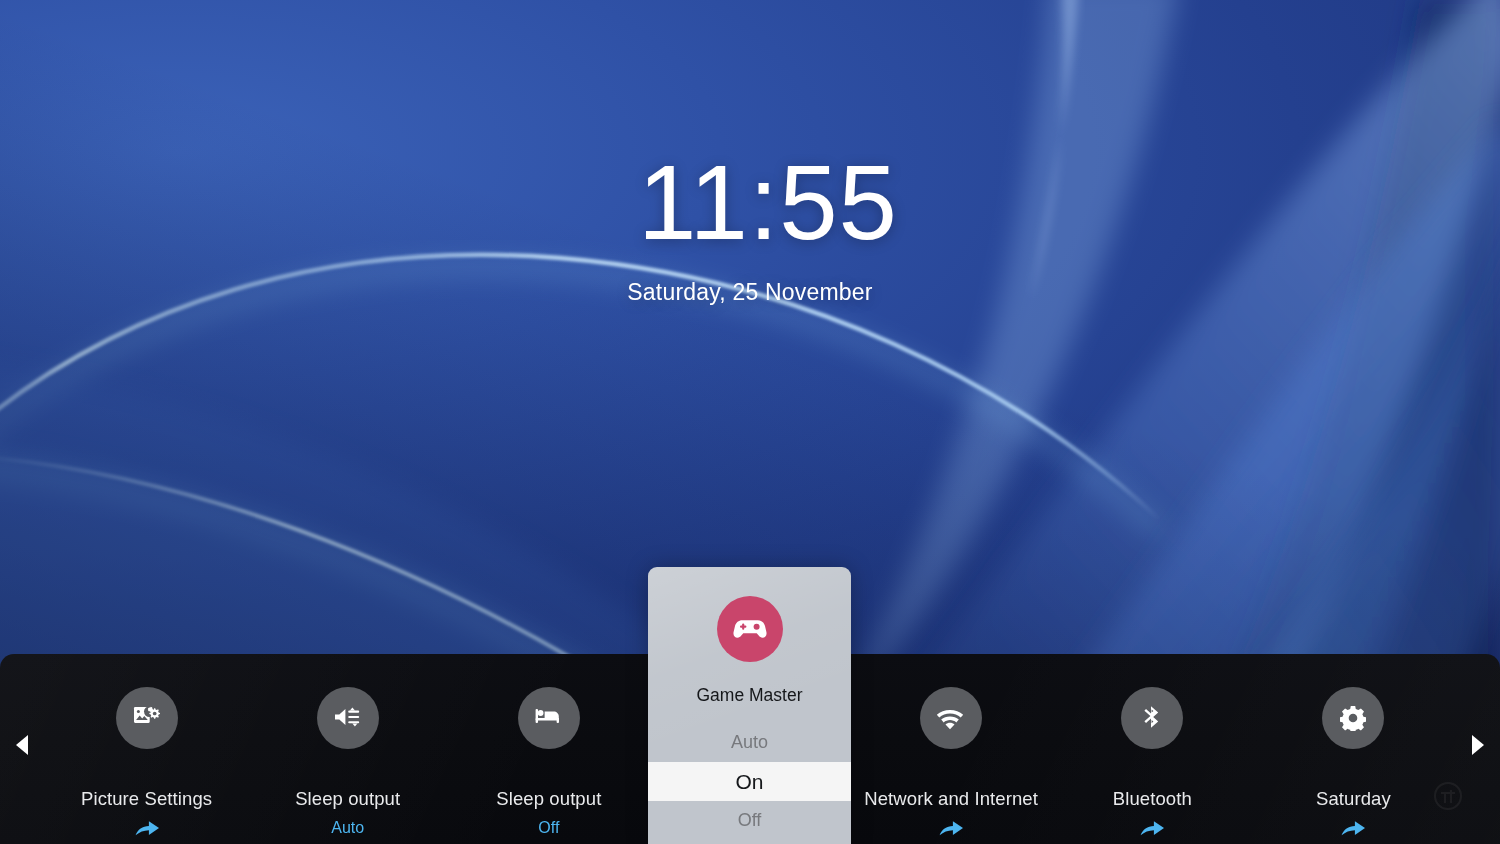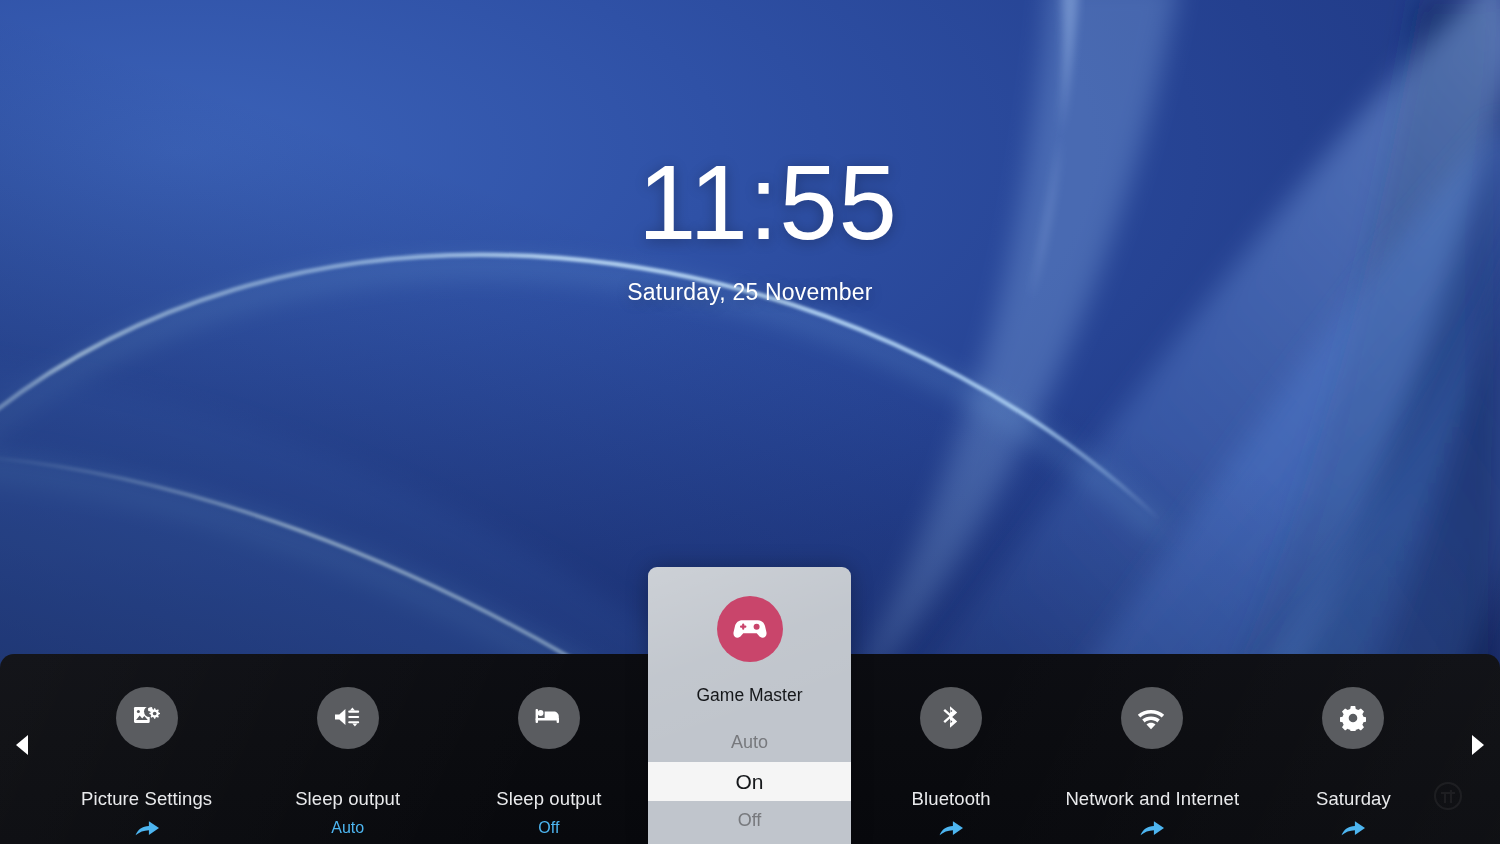--- a/index.html
+++ b/index.html
@@ -302,40 +302,40 @@
               <rect x="5.5" y="11.0" width="5.8" height="1.9" rx=".9" fill="#5a5c60"></rect>
               <rect x="7.45" y="9.05" width="1.9" height="5.8" rx=".9" fill="#5a5c60"></rect>
               <circle cx="21.2" cy="12.0" r="2.7" fill="#5a5c60"></circle>
             </svg>
           </div>
           <div class="tile-label">Game Master</div>
           <div class="tile-sub">On</div>
         </div>
         <div class="tile">
           <div class="tile-icon">
-            <svg width="26" height="26" viewBox="0 0 26 26" aria-hidden="true">
-              <path d="M12.0 1.2l7.2 6.4-5.0 4.4 5.0 4.4-7.2 6.4V13.6l-5.0 4.4-1.6-1.8 6.0-5.2-6.0-5.2 1.6-1.8 5.0 4.4zM14.4 6.0l-1.8-1.6v3.2zM12.6 15.0v3.2l1.8-1.6z" fill="#ffffff"></path>
-            </svg>
-          </div>
-          <div class="tile-label">Bluetooth</div>
+            <svg width="30" height="26" viewBox="0 0 30 26" aria-hidden="true">
+              <path d="M14 5.0c5.1 0 9.8 1.8 13.2 4.8l-2.5 2.8C21.9 10.1 18.1 8.6 14 8.6S6.1 10.1 3.3 12.6L.8 9.8C4.2 6.8 8.9 5.0 14 5.0z" fill="#ffffff"></path>
+              <path d="M14 11.4c3.4 0 6.5 1.2 8.8 3.2l-2.5 2.8c-1.7-1.4-3.9-2.3-6.3-2.3s-4.6.9-6.3 2.3l-2.5-2.8c2.3-2.0 5.4-3.2 8.8-3.2z" fill="#ffffff"></path>
+              <path d="M14 17.8c1.7 0 3.3.6 4.5 1.6L14 24.3l-4.5-4.9c1.2-1.0 2.8-1.6 4.5-1.6z" fill="#ffffff"></path>
+            </svg>
+          </div>
+          <div class="tile-label">Network and Internet</div>
           <div class="tile-sub">
             <svg width="26" height="18" viewBox="0 0 26 18" aria-hidden="true">
               <path d="M1.6 16.2C3.6 10.6 8.6 7.1 14.9 7.0V2.2L25 9.1 14.9 16.0v-4.7c-5.2.1-9.4 1.9-13.3 4.9z" fill="#4db5f0"></path>
             </svg>
           </div>
         </div>
         <div class="tile">
           <div class="tile-icon">
-            <svg width="30" height="26" viewBox="0 0 30 26" aria-hidden="true">
-              <path d="M14 5.0c5.1 0 9.8 1.8 13.2 4.8l-2.5 2.8C21.9 10.1 18.1 8.6 14 8.6S6.1 10.1 3.3 12.6L.8 9.8C4.2 6.8 8.9 5.0 14 5.0z" fill="#ffffff"></path>
-              <path d="M14 11.4c3.4 0 6.5 1.2 8.8 3.2l-2.5 2.8c-1.7-1.4-3.9-2.3-6.3-2.3s-4.6.9-6.3 2.3l-2.5-2.8c2.3-2.0 5.4-3.2 8.8-3.2z" fill="#ffffff"></path>
-              <path d="M14 17.8c1.7 0 3.3.6 4.5 1.6L14 24.3l-4.5-4.9c1.2-1.0 2.8-1.6 4.5-1.6z" fill="#ffffff"></path>
-            </svg>
-          </div>
-          <div class="tile-label">Network and Internet</div>
+            <svg width="26" height="26" viewBox="0 0 26 26" aria-hidden="true">
+              <path d="M12.0 1.2l7.2 6.4-5.0 4.4 5.0 4.4-7.2 6.4V13.6l-5.0 4.4-1.6-1.8 6.0-5.2-6.0-5.2 1.6-1.8 5.0 4.4zM14.4 6.0l-1.8-1.6v3.2zM12.6 15.0v3.2l1.8-1.6z" fill="#ffffff"></path>
+            </svg>
+          </div>
+          <div class="tile-label">Bluetooth</div>
           <div class="tile-sub">
             <svg width="26" height="18" viewBox="0 0 26 18" aria-hidden="true">
               <path d="M1.6 16.2C3.6 10.6 8.6 7.1 14.9 7.0V2.2L25 9.1 14.9 16.0v-4.7c-5.2.1-9.4 1.9-13.3 4.9z" fill="#4db5f0"></path>
             </svg>
           </div>
         </div>
         <div class="tile">
           <div class="tile-icon">
             <svg width="26" height="26" viewBox="0 0 26 26" aria-hidden="true">
               <path d="M10.8 1.0h4.4l.6 3.0c.9.25 1.74.6 2.5 1.08l2.6-1.65 3.1 3.1-1.65 2.6c.48.76.83 1.6 1.08 2.5l3.0.6v4.4l-3.0.6c-.25.9-.6 1.74-1.08 2.5l1.65 2.6-3.1 3.1-2.6-1.65c-.76.48-1.6.83-2.5 1.08l-.6 3.0h-4.4l-.6-3.0c-.9-.25-1.74-.6-2.5-1.08l-2.6 1.65-3.1-3.1 1.65-2.6c-.48-.76-.83-1.6-1.08-2.5l-3.0-.6v-4.4l3.0-.6c.25-.9.6-1.74 1.08-2.5L2.0 6.53l3.1-3.1 2.6 1.65c.76-.48 1.6-.83 2.5-1.08z" fill="#ffffff"></path>

